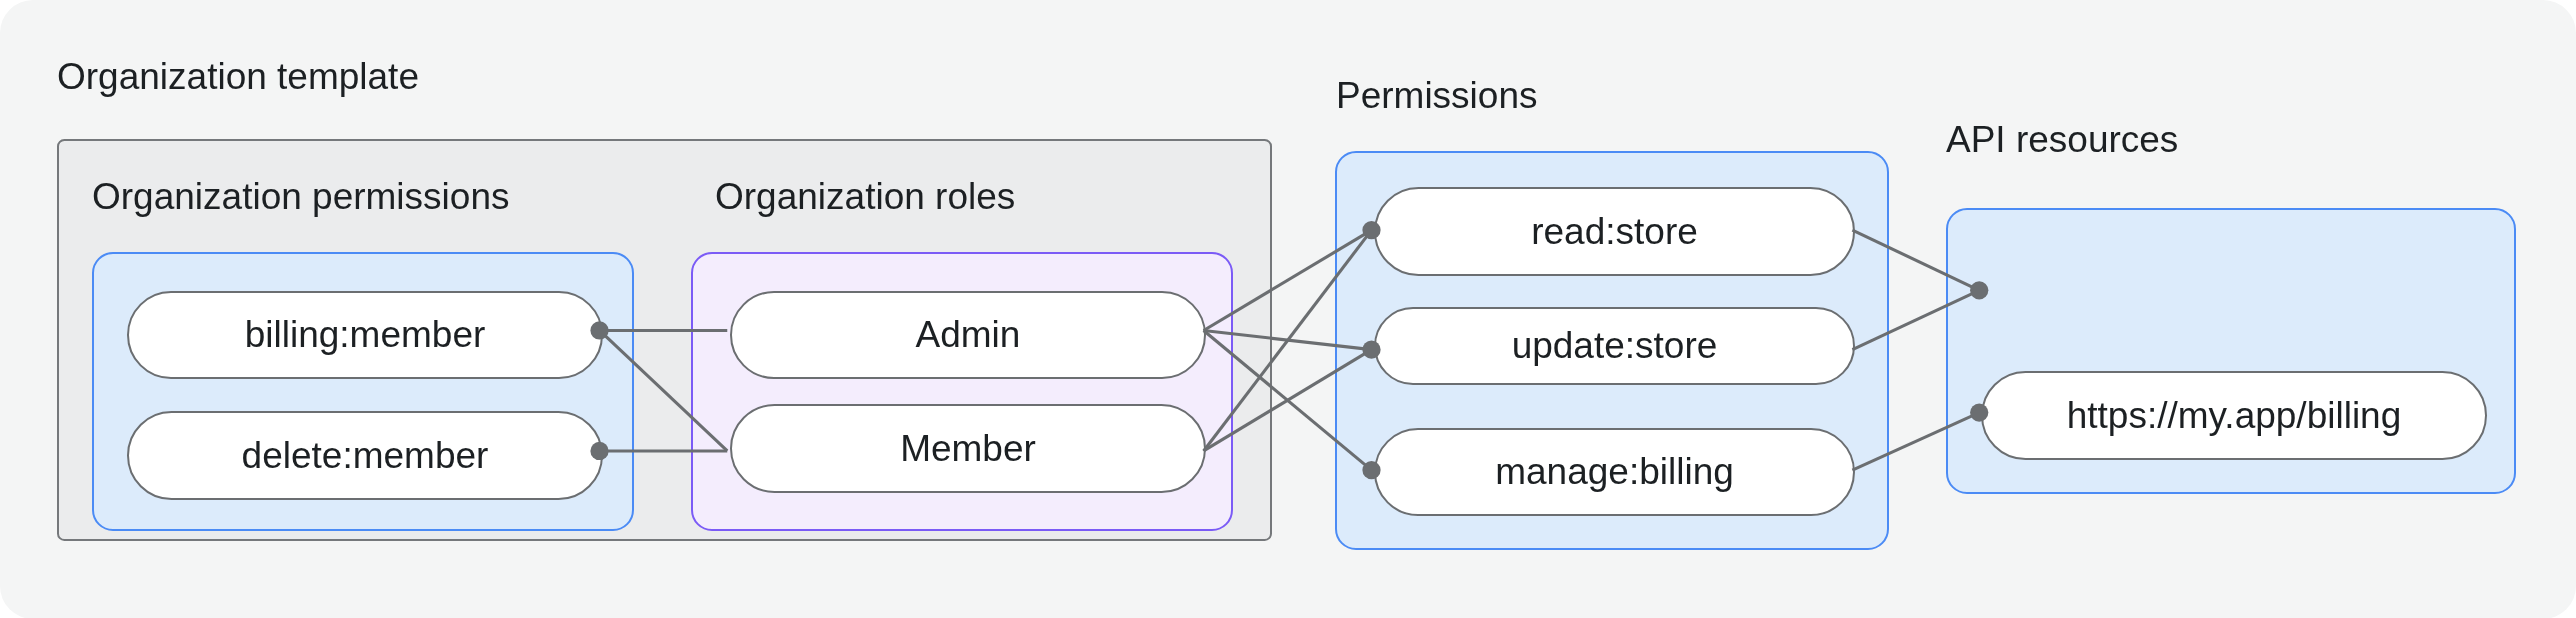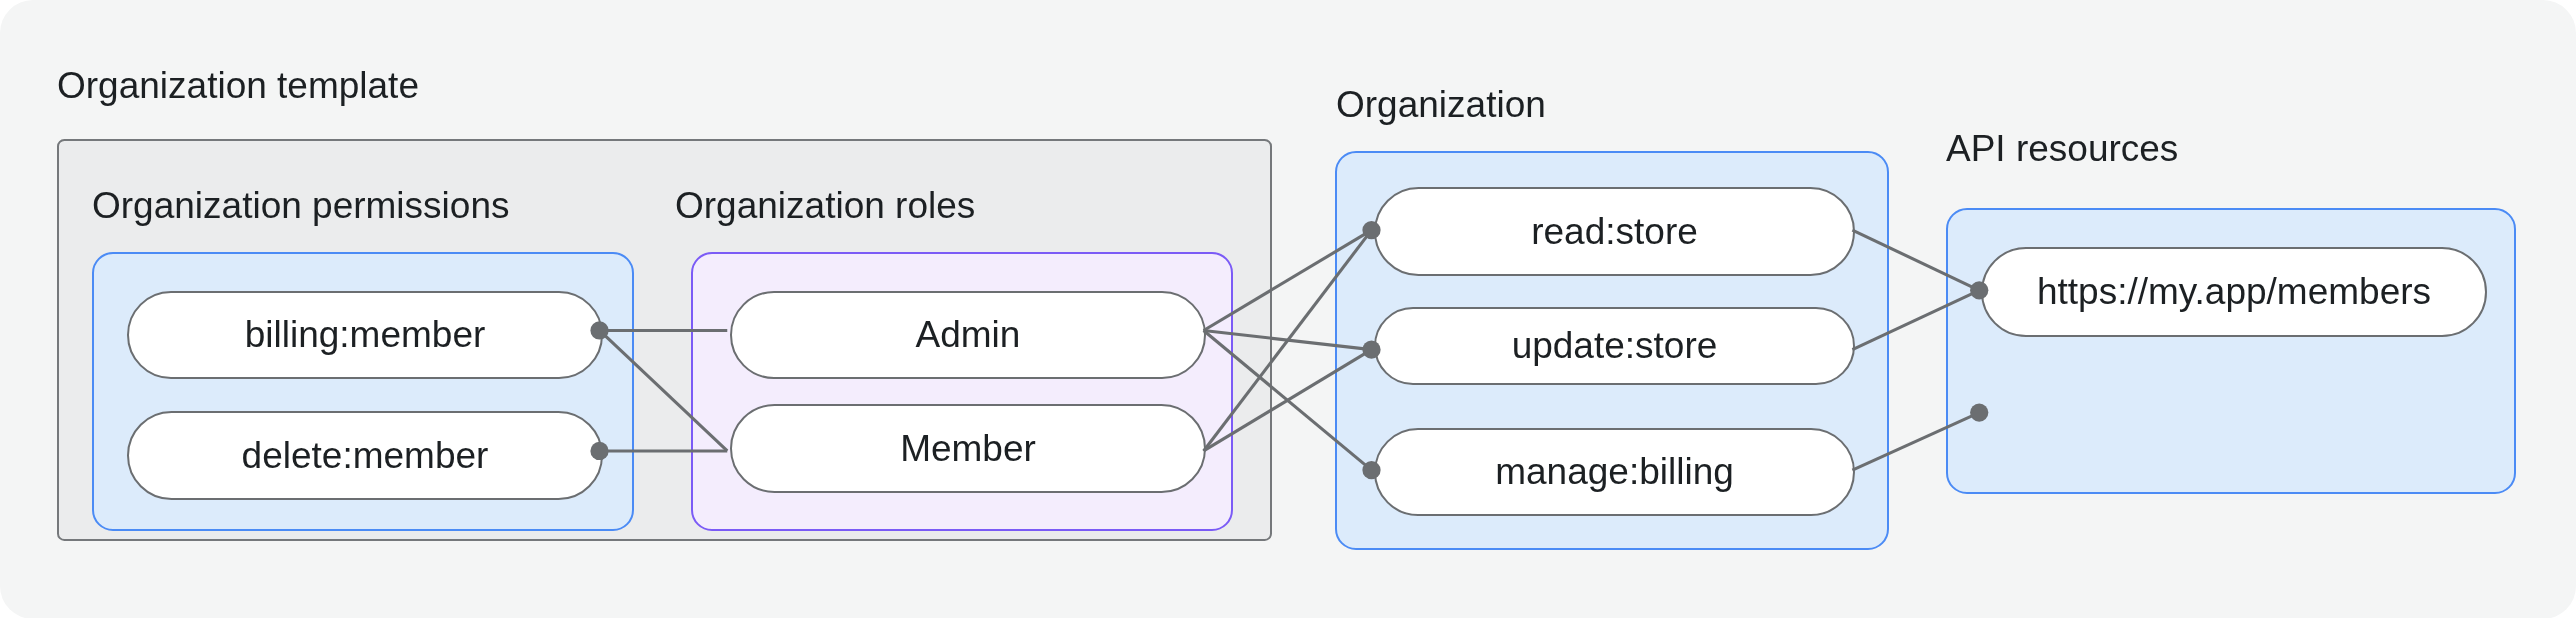--- a/index.html
+++ b/index.html
@@ -22,21 +22,20 @@
     background:var(--canvas-bg);
     border-radius:33px;
     overflow:hidden;
   }
   .label{
     position:absolute;
     font-size:37px;
     line-height:43px;
     white-space:nowrap;
     color:var(--text);
-    margin-top:9px;
   }
   .panel{
     position:absolute;
     box-sizing:border-box;
     border-radius:21px;
   }
   .panel.gray{
     background:var(--template-bg);
     border:2.7px solid var(--template-border);
     border-radius:7.3px;
@@ -79,40 +78,40 @@
 
   <div class="panel gray" style="left:57px;top:139px;width:1215px;height:402px;">
 
     <div class="label" style="left:33px;top:34px;">Organization permissions</div>
 
     <div class="panel blue" style="left:33px;top:111px;width:542px;height:279px;">
       <div class="pill" style="left:33px;top:37px;width:476px;height:88px;">billing:member</div>
       <div class="pill" style="left:33px;top:157px;width:476px;height:89px;">delete:member</div>
     </div>
 
-    <div class="label" style="left:616px;top:34px;">Organization roles</div>
+    <div class="label" style="left:656px;top:34px;">Organization roles</div>
 
     <div class="panel purple" style="left:632px;top:111px;width:542px;height:279px;">
       <div class="pill" style="left:37px;top:37px;width:476px;height:88px;">Admin</div>
       <div class="pill" style="left:37px;top:150px;width:476px;height:89px;">Member</div>
     </div>
   </div>
 
-  <div class="label" style="left:1336px;top:74px;">Organization</div>
+  <div class="label" style="left:1336px;top:74px;">Permissions</div>
 
   <div class="panel blue" style="left:1335px;top:151px;width:554px;height:399px;">
     <div class="pill" style="left:37px;top:34px;width:481px;height:89px;">read:store</div>
     <div class="pill" style="left:37px;top:154px;width:481px;height:78px;">update:store</div>
     <div class="pill" style="left:37px;top:275px;width:481px;height:88px;text-align:center;">manage:billing</div>
   </div>
 
   <div class="label" style="left:1946px;top:118px;">API resources</div>
 
   <div class="panel blue" style="left:1946px;top:208px;width:570px;height:286px;">
-    <div class="pill" style="left:33px;top:37px;width:506px;height:90px;">https://my.app/members</div>
+    <div class="pill" style="left:33px;top:161px;width:506px;height:89px;">https://my.app/billing</div>
   </div>
 
   <svg class="edges" viewBox="0 0 2823 678">
     <line x1="657" y1="362" x2="797" y2="362"></line>
     <line x1="657" y1="362" x2="797" y2="494"></line>
     <line x1="657" y1="494" x2="797" y2="494"></line>
     <line x1="1319" y1="362" x2="1503" y2="252"></line>
     <line x1="1319" y1="362" x2="1503" y2="383"></line>
     <line x1="1319" y1="362" x2="1503" y2="515"></line>
     <line x1="1319" y1="494" x2="1503" y2="252"></line>

